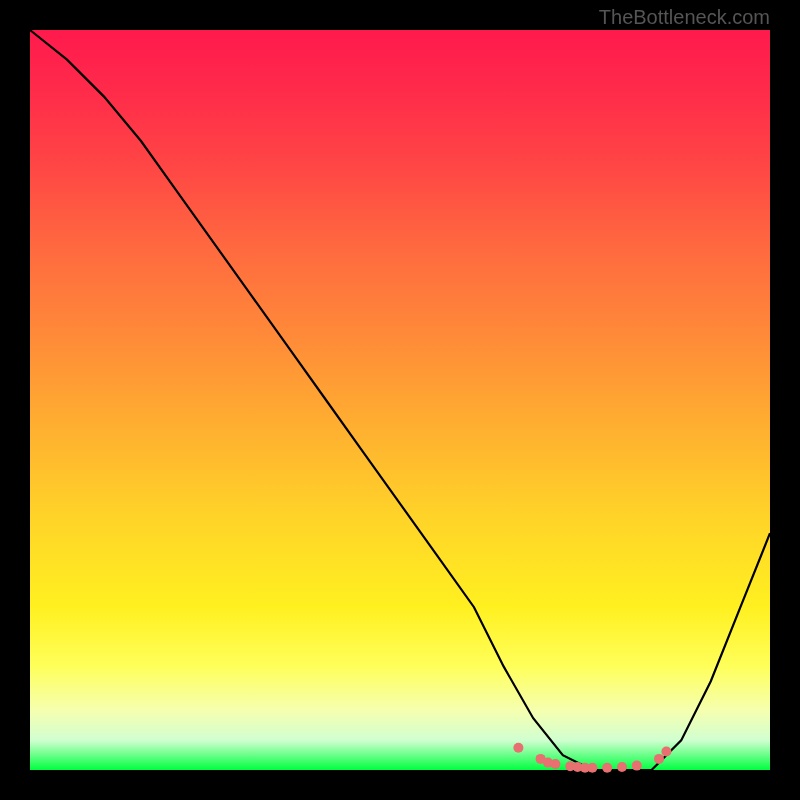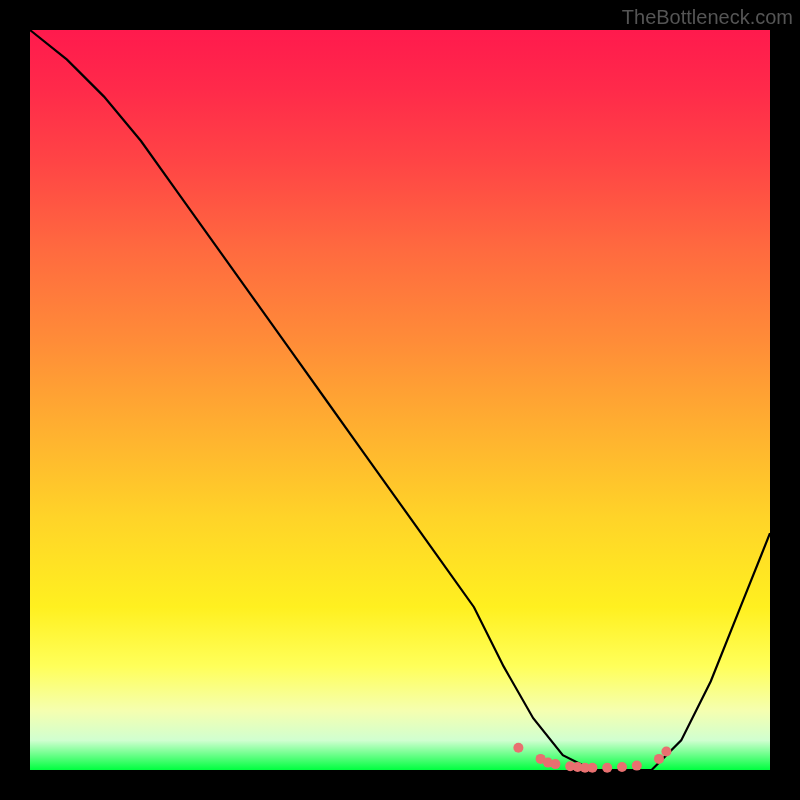--- a/index.html
+++ b/index.html
@@ -6,21 +6,21 @@
   body {
     width: 800px;
     height: 800px;
     background: #000;
     position: relative;
     font-family: Arial, sans-serif;
   }
   .watermark {
     position: absolute;
     top: 6px;
-    right: 7px;
+    right: 30px;
     color: #555;
     font-size: 20px;
     font-weight: 500;
     z-index: 5;
   }
   .plot-area {
     position: absolute;
     left: 30px;
     top: 30px;
     width: 740px;

